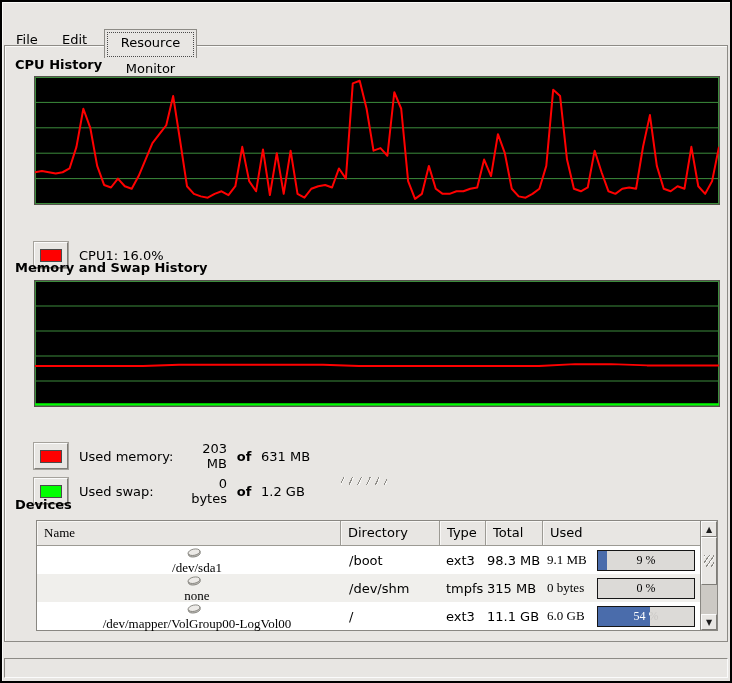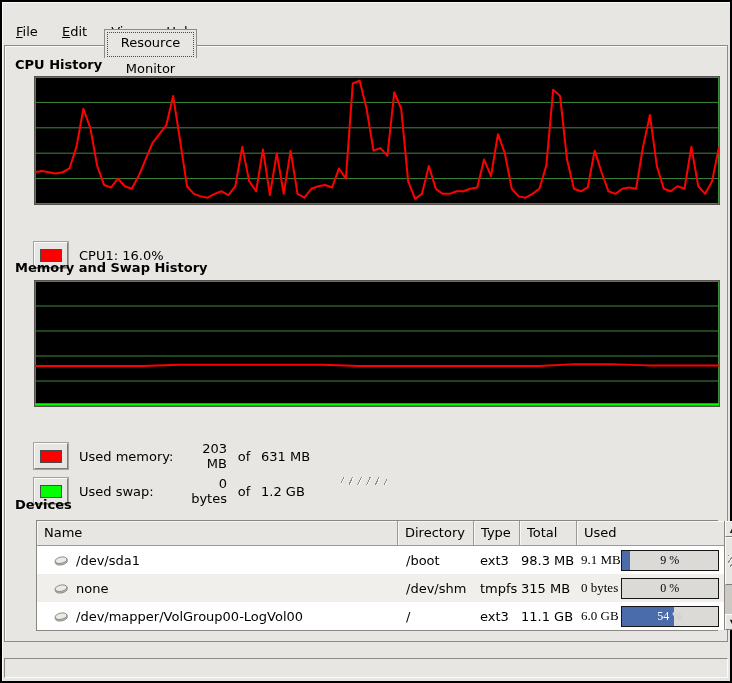--- a/index.html
+++ b/index.html
@@ -3,21 +3,21 @@
 <meta charset="utf-8">
 <style>
   * { margin:0; padding:0; box-sizing:border-box; }
   html,body { width:732px; height:683px; }
   body { font-family:"DejaVu Sans","Liberation Sans",sans-serif; font-size:13px; color:#000; background:#000; }
   .frame { position:absolute; inset:0; width:732px; height:683px; background:#000; }
   .win { position:absolute; inset:2px; background:#e8e6e3; box-shadow:inset 1px 1px 0 #fafaf8; }
 
   
   .menubar { position:absolute; top:0; left:0; right:0; height:28px; padding-left:4px; }
-  .menu-item { display:inline-block; padding:22px 10px 5px 10px; cursor:default; }
+  .menu-item { display:inline-block; padding:6px 10px 5px 10px; cursor:default;margin-top:24px; }
   .menu-item::first-letter { text-decoration:underline; }
 
   
   .tabstrip { position:absolute; top:27px; left:2px; right:2px; height:28px; }
   .tab { position:absolute; text-align:center; cursor:default; }
   .tab-inactive { left:1px; bottom:0; width:99px; height:25px; background:#d8d5d1; border:1px solid #8d8b86; border-bottom:none; line-height:24px; }
   .tab-active { left:100px; bottom:-1px; width:93px; height:29px; background:#e8e6e3; border:1px solid #8d8b86; border-bottom:none; line-height:26px; z-index:5; }
   .tab-active .focus { position:absolute; inset:2px 2px 1px 2px; border:1px dotted #4a4a4a; pointer-events:none; }
 
   
@@ -26,37 +26,37 @@
 
   .graph { position:absolute; background:#000; border:1px solid #55524c; }
   .graph svg { width:100%; height:100%; display:block; }
 
   
   .legend-row { position:absolute; display:flex; align-items:center; height:26px;margin-top:28px; }
   .swatch-btn { width:34px; height:26px; background:#e8e6e3; border:1px solid; border-color:#fbfbfb #7f7d78 #7f7d78 #fbfbfb; box-shadow:0 0 0 1px #a5a29c; display:flex; align-items:center; justify-content:center; margin-right:11px; cursor:default; }
   .swatch { width:22px; height:13px; border:1px solid #4a4a4a; }
   .leg-label { width:100px; }
   .leg-value { width:48px; text-align:right; }
-  .leg-of { width:34px; text-align:center; }
+  .leg-of { width:34px; text-align:center;font-weight:bold; }
 
   
   .grip { position:absolute; left:336px; top:431px; width:46px; height:8px;
           background:repeating-linear-gradient(115deg, transparent 0 2px, #8f8d88 2px 3px, #f6f5f3 3px 4px, transparent 4px 8px); }
 
   
   .scrollwin { position:absolute; left:31px; top:474px; width:682px; border:1px solid #898782; background:#fff; display:flex; }
   .tbl { flex:1 1 auto; }
   .hdr-row { display:flex; height:25px; background:#e8e6e3; }
   .hdr-cell { border-right:1px solid #9c9a94; border-bottom:1px solid #9c9a94; box-shadow:inset 1px 1px 0 #f8f7f5; padding-left:7px; line-height:24px; overflow:hidden; white-space:nowrap; cursor:default; }
   .hdr-cell:last-child { border-right:none; }
-  .c-name{width:361px;} .c-dir{width:76px;} .c-type{width:46px;} .c-total{width:57px;} .c-used{flex:1 1 auto;}
+  .c-name{width:304px;font-family:Liberation Serif, serif;} .c-dir{width:99px;} .c-type{width:46px;} .c-total{width:57px;} .c-used{flex:1 1 auto;}
   .drow { display:flex; height:28px; align-items:center; background:#fff; white-space:nowrap; }
   .drow.alt { background:#f0efec; }
   .dcell { overflow:hidden; }
-  .name-cell { display:flex; align-items:center; padding-left:16px; }
+  .name-cell { display:flex; align-items:center; padding-left:16px;flex-direction:column; }
   .disk-ic { margin-right:7px; flex:0 0 auto; }
   .dir-cell { padding-left:8px; } .type-cell { padding-left:6px; } .total-cell { padding-left:1px; } .used-cell { padding-left:4px; display:flex; align-items:center;font-family:Liberation Serif, serif; }
 
   .pbar { position:relative; width:98px; height:21px; border:1px solid #161616; background:#dcdad7; margin-left:auto; margin-right:5px; font-size:12px; }
   .pb-base { position:absolute; inset:0; text-align:center; line-height:19px; color:#000; }
   .pbar.over .pb-base { color:#cbc9c6; }
   .pb-fill { position:absolute; left:0; top:0; bottom:0; width:0; overflow:hidden; }
   .pb-over { position:absolute; left:0; top:0; width:96px; text-align:center; line-height:19px; color:#fff; }
 
   

